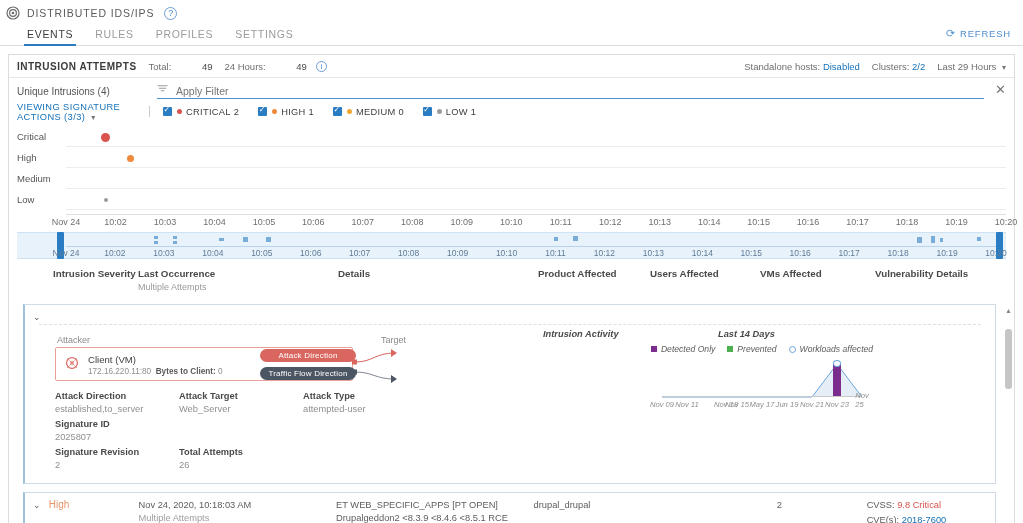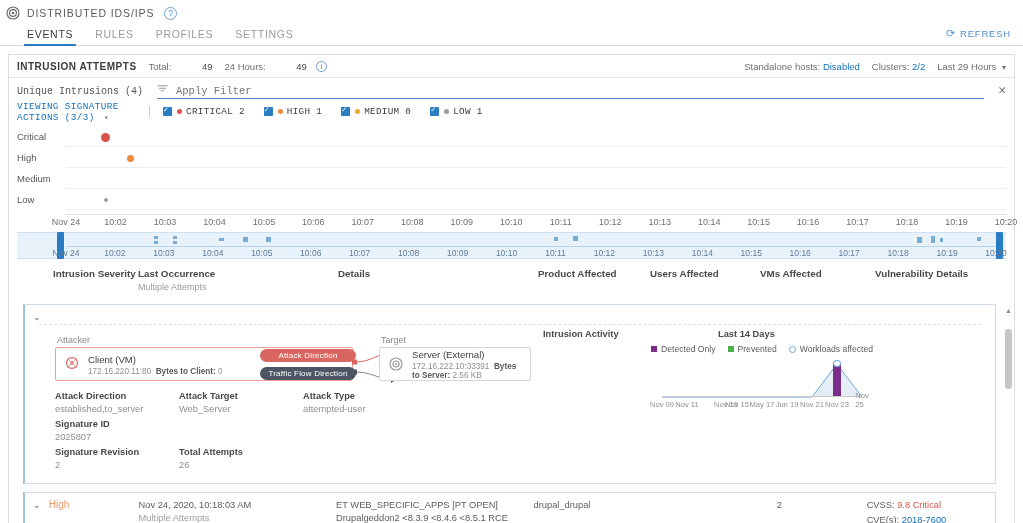--- a/index.html
+++ b/index.html
@@ -60,21 +60,21 @@
   .metric b { font-weight:normal; color:#4a4a4a;margin-left:28px; }
   .info-icon {
     width:11px; height:11px; border-radius:50%; border:1px solid #6a9fd4;
     color:#4f8fd0; font-size:8px; line-height:9px; text-align:center; margin-left:9px; cursor:pointer;
   }
   .head-right { margin-left:auto; display:flex; align-items:center; font-size:9.5px; color:#6f6f6f; gap:12px; }
   .lnk { color:#1571b9; cursor:pointer;margin-top:13px; }
   .caret { font-size:8px; color:#777; margin-left:3px; }
 
   
-  .filter-area { padding: 5px 8px 0 8px; position:relative;font-family:Liberation Mono, monospace; }
+  .filter-area { padding: 5px 8px 0 8px; position:relative; }
   .filter-row1 { display:flex; align-items:center; height:16px; }
   .unique { font-size:10px; color:#565656; width:140px; }
   .filter-input-wrap {
     flex:1; display:flex; align-items:center; border-bottom:1px solid #4f8fd0;
     height:15px; position:relative; margin-right:22px;
   }
   .funnel { color:#8a8a8a; font-size:10px; margin-right:6px; }
   .filter-ph { color:#9a9a9a; font-size:10.5px; background:none; border:0; outline:none; flex:1; font-family:inherit; }
   .clear-x { position:absolute; right:8px; top:4px; color:#777; font-size:13px; cursor:pointer; }
 
@@ -137,21 +137,21 @@
   .row-summary { display:flex; padding:6px 0 2px 0; font-size:9.8px; align-items:flex-start; }
   .chev { width:24px; text-align:center; color:#5f5f5f; font-size:9px; cursor:pointer; padding-top:1px; }
   .sev { width:91px; font-size:10px; }
   .sev.high { color:#e8956b; }
   .sev.critical { color:#d9534f; }
   .cell { font-size:9.3px; color:#5c5c5c; line-height:1.35; }
   .cell .muted { color:#9d9d9d; }
 
   .detail { display:flex; padding: 4px 0 8px 0; border-top:1px dashed #e0e0e0; margin:0 14px; }
   .detail-left { width:498px; padding-left:16px; }
-  .detail-right { flex:1; padding-left:6px; }
+  .detail-right { flex:1; padding-left:6px;font-style:italic; }
 
   .flow { position:relative; height:48px; margin-top:6px; }
   .node-label { font-size:9px; color:#8a8a8a; position:absolute; top:0; }
   .node {
     position:absolute; top:12px; height:34px; border-radius:2px; display:flex; align-items:center;
     padding: 0 8px; background:#fff;
   }
   .node.attacker { left:0; width:298px; border:1px solid #e9a09a; }
   .node.target { left:324px; width:152px; border:1px solid #d6d6d6; }
   .node-ico { width:16px; height:16px; margin-right:8px; flex:none; }
@@ -411,28 +411,20 @@
                 <svg width="480" height="48" style="position:absolute;left:0;top:0">
                   <path d="M300 27 C318 27 320 18 340 18" stroke="#d9665f" stroke-width="1" fill="none"></path>
                   <path d="M300 37 C318 37 320 44 340 44" stroke="#4c5663" stroke-width="1" fill="none" opacity=".7"></path>
                   <rect x="297" y="24.5" width="5" height="5" fill="#d9665f"></rect>
                   <rect x="297" y="34.5" width="5" height="5" fill="#4c5663"></rect>
                   <path d="M336 14 l6 4 -6 4 z" fill="#d9665f"></path>
                   <path d="M336 40 l6 4 -6 4 z" fill="#4c5663"></path>
                 </svg>
                 <div class="pill attack">Attack Direction</div>
                 <div class="pill traffic">Traffic Flow Direction</div>
-                <div class="node target">
-                  <span class="node-ico"><svg width="16" height="16" viewBox="0 0 16 16">
-                      <circle cx="8" cy="8" r="6" fill="none" stroke="#9a9a9a" stroke-width="1.2"></circle>
-                      <circle cx="8" cy="8" r="3" fill="none" stroke="#9a9a9a" stroke-width="1.2"></circle>
-                      <circle cx="8" cy="8" r="1" fill="#9a9a9a"></circle>
-                    </svg></span>
-                  <span class="node-txt"><span class="nm">Server (External)</span><div class="meta">172.16.222.10:33391 &nbsp;<b>Bytes to Server:</b> 2.56 KB</div></span>
-                </div>
               </div>
               <div class="attrs">
                 <div class="attr">
                   <div class="k">Attack Direction</div>
                   <div class="v">established,to_server</div>
                 </div>
                 <div class="attr">
                   <div class="k">Attack Target</div>
                   <div class="v">Web_Server</div>
                 </div>

